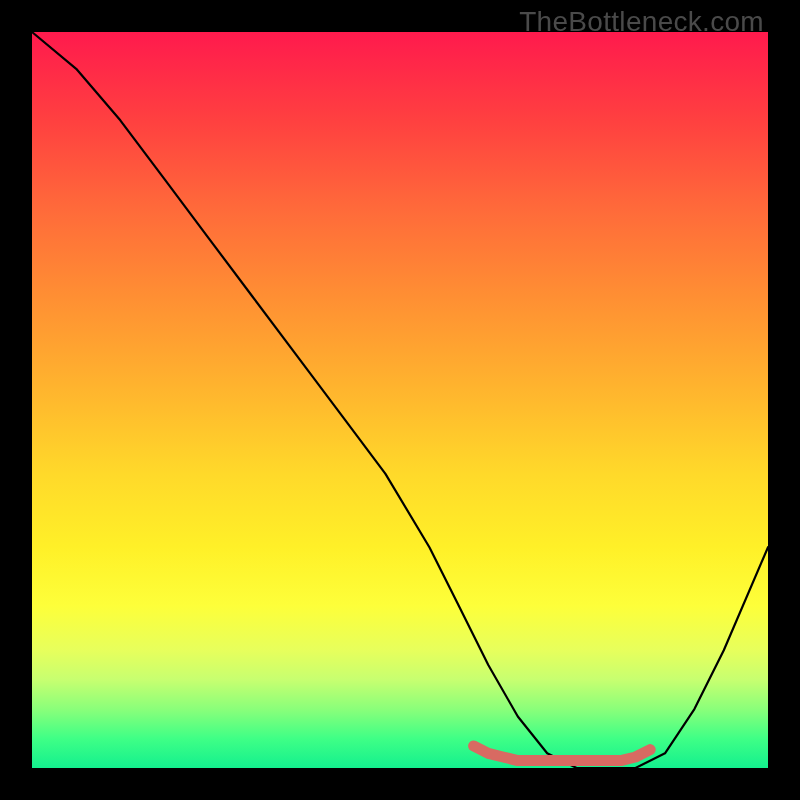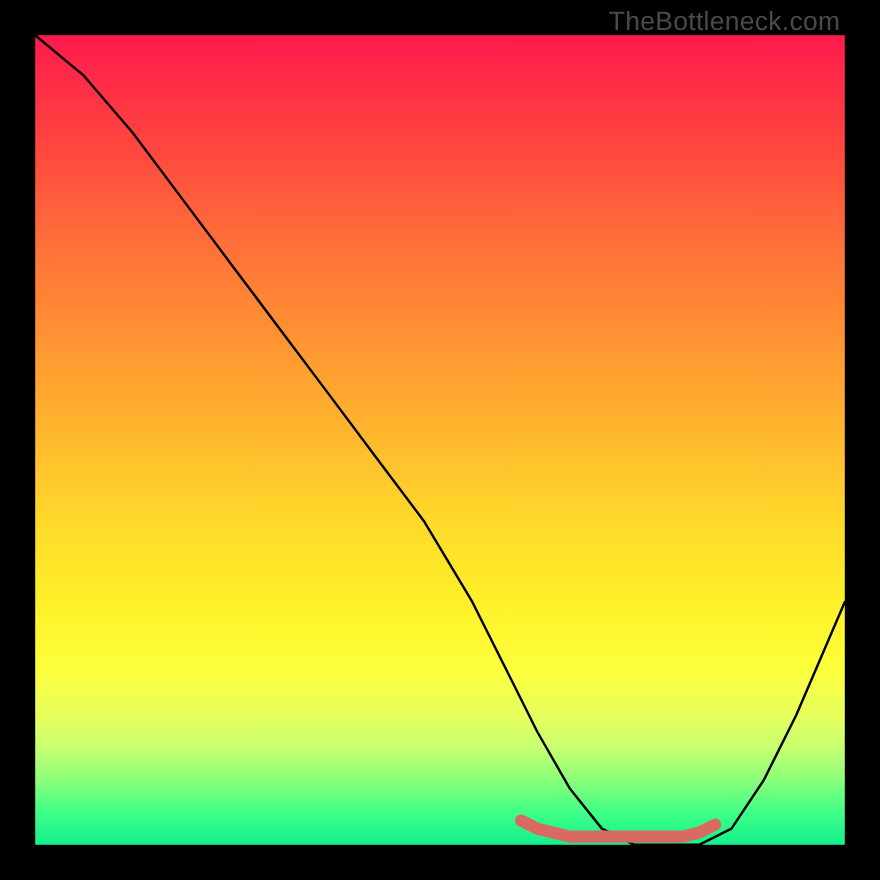--- a/index.html
+++ b/index.html
@@ -39,21 +39,21 @@
       #8aff7a 92%,
       #3fff86 96%,
       #13f08e 100%
     );
   }
   .watermark {
     position: absolute;
     top: 6px;
     right: 36px;
     color: #4a4a4a;
-    font-size: 24px;
+    font-size: 28px;
     font-weight: 500;
     letter-spacing: 0.3px;
   }
   svg.curve {
     position: absolute;
     left: 0;
     top: 0;
     width: 736px;
     height: 736px;
     overflow: visible;

